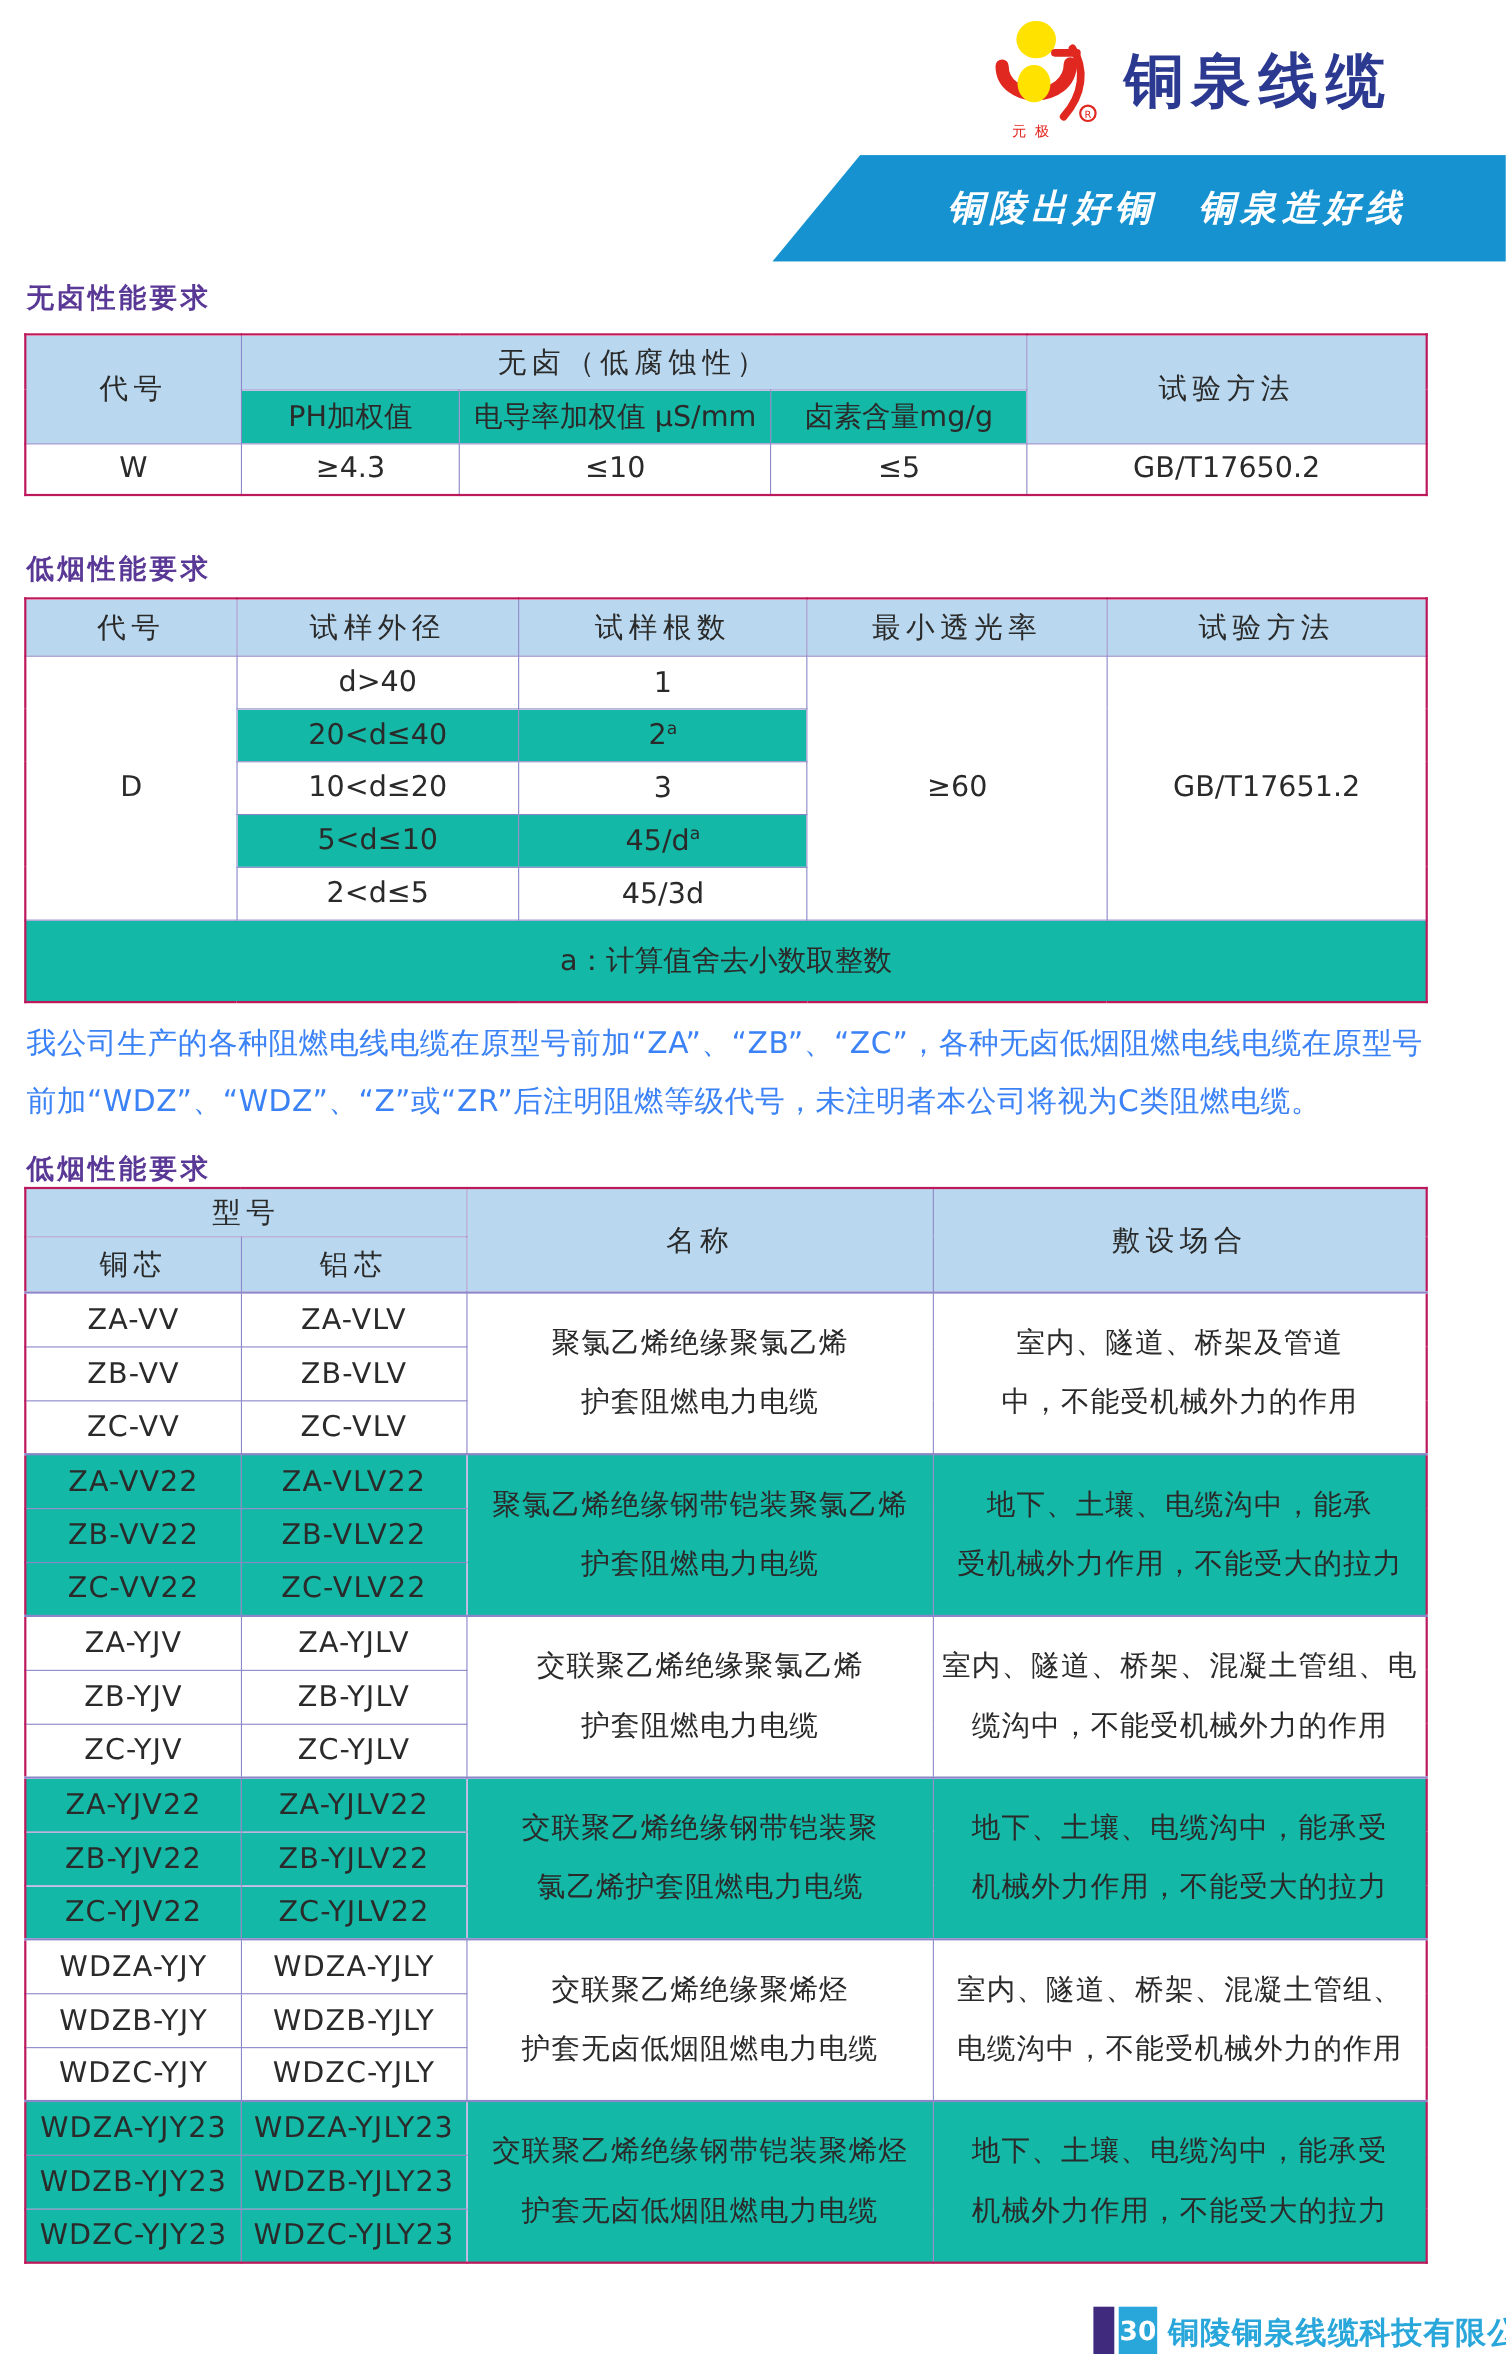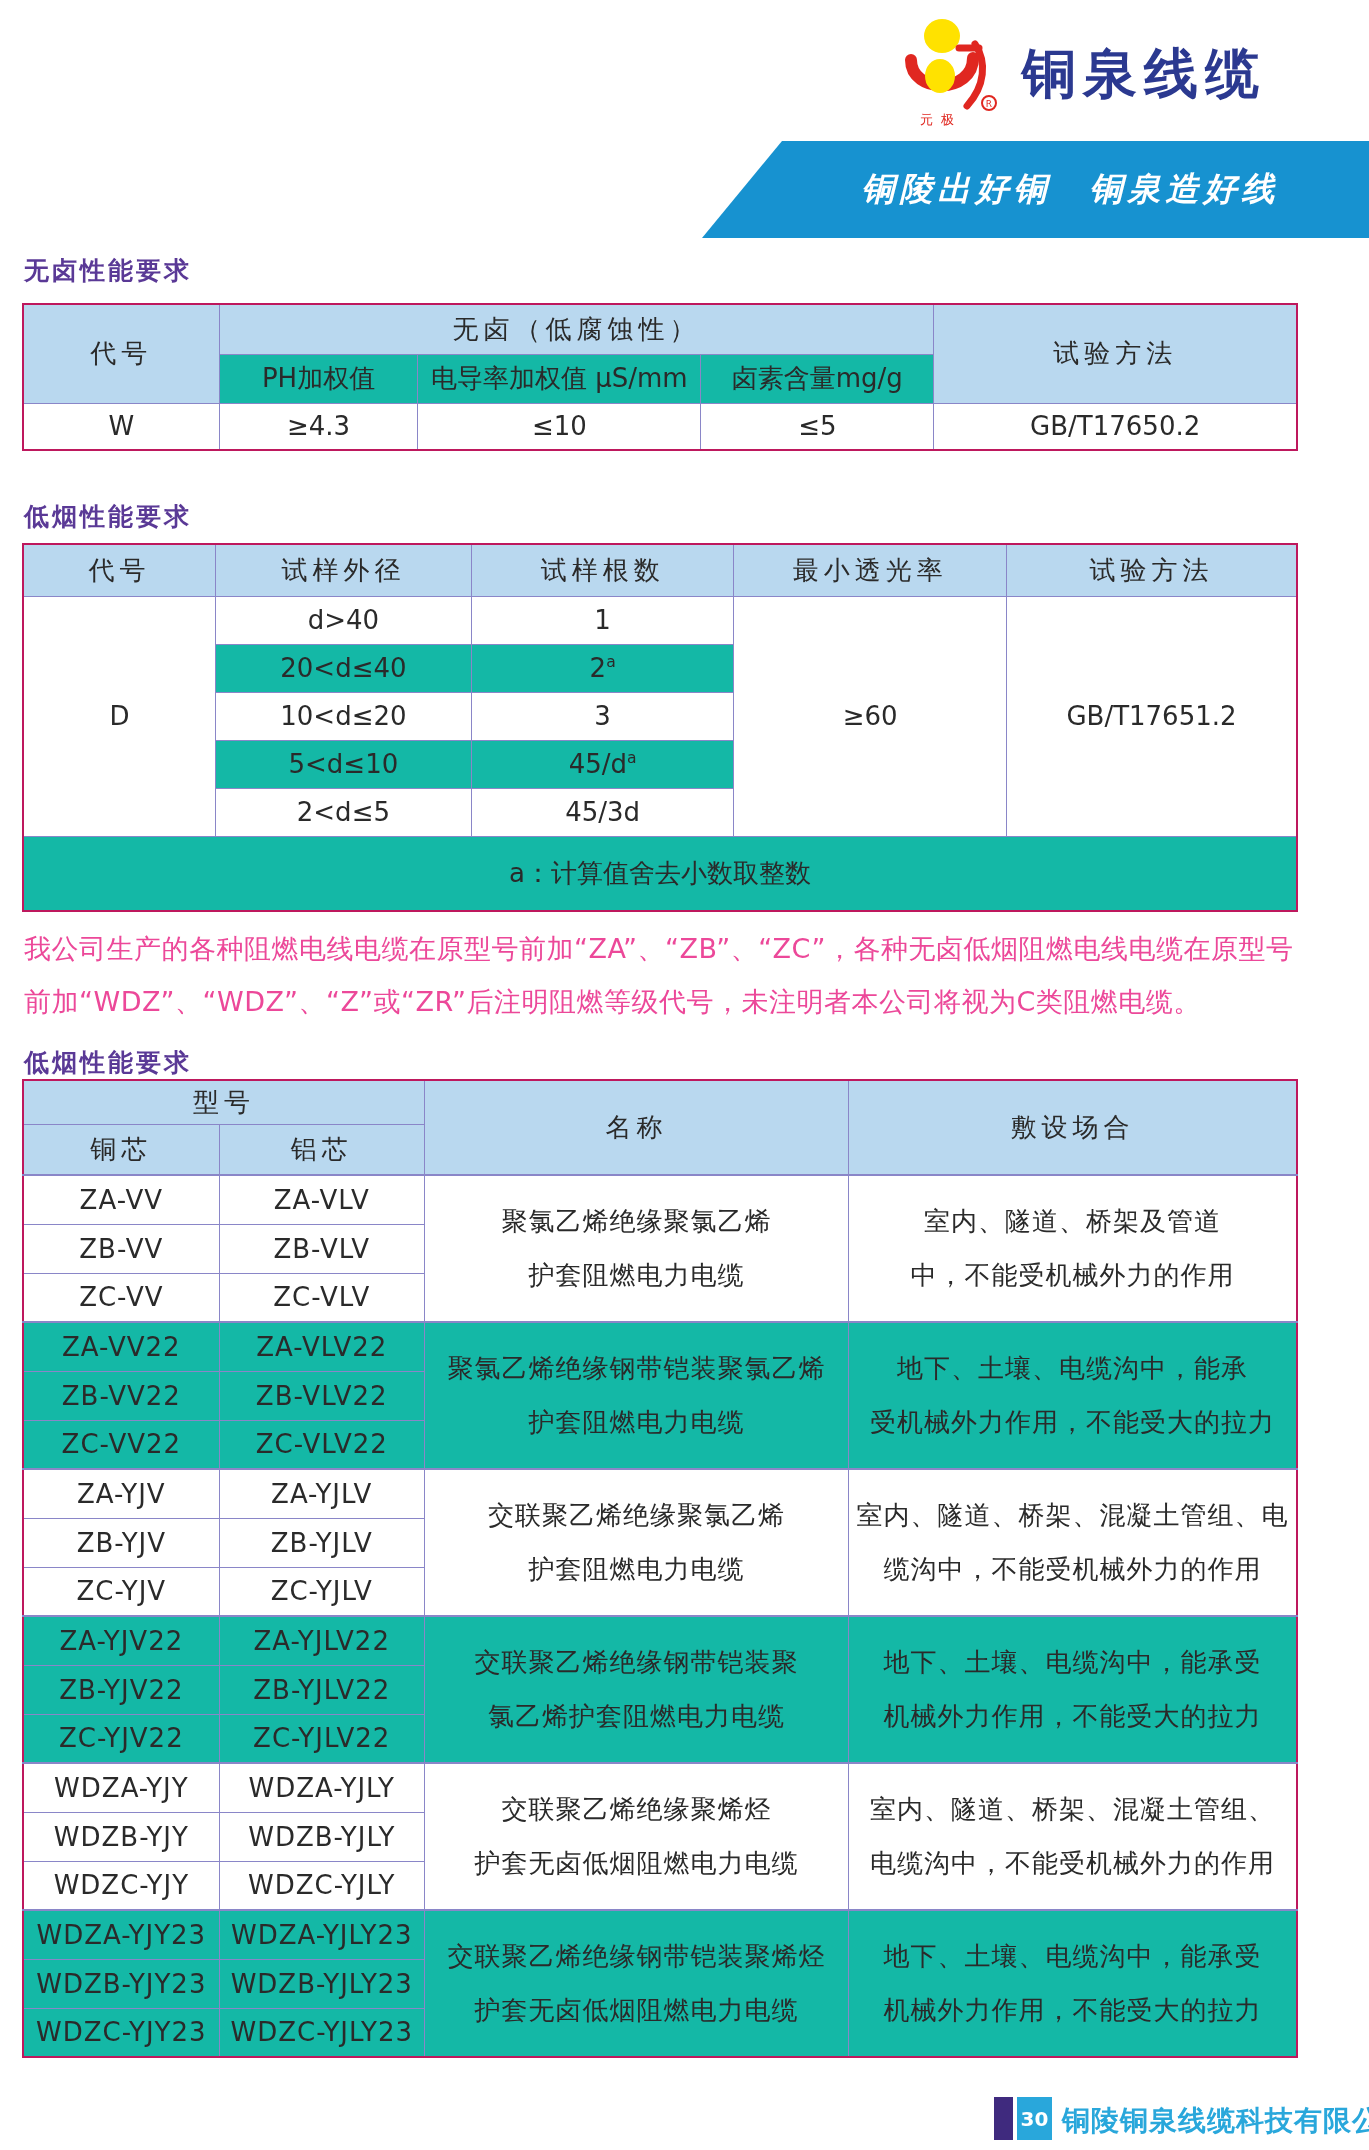--- a/index.html
+++ b/index.html
@@ -30,26 +30,26 @@
   .yellow{background:#14b8a6;margin-top:20px;}
   .hdr{letter-spacing:5px;}
   .two{line-height:2.05;white-space:pre-line;letter-spacing:1px;}
   .code{letter-spacing:1px;}
   sup{font-size:60%;vertical-align:super;}
   #t1{top:303px;} #t2{top:543px;} #t3{top:1079px;}
   .gsep{border-top:2px solid #8a86c8;}
 
   
   .para{position:absolute;left:24px;top:922px;width:1340px;font-size:27px;line-height:53px;
-        color:#ec4899;white-space:pre-line;letter-spacing:0.5px;}
+        color:#3b82f6;white-space:pre-line;letter-spacing:0.5px;}
 
   
   .f-purple{position:absolute;left:994px;top:2097px;width:19px;height:43px;background:#3f2a7e;}
   .f-cyan{position:absolute;left:1017px;top:2097px;width:35px;height:43px;background:#29a7db;
-          color:#fff;font-size:20px;font-weight:bold;display:flex;align-items:center;justify-content:center;}
+          color:#fff;font-size:24px;font-weight:bold;display:flex;align-items:center;justify-content:center;}
   .f-company{position:absolute;left:1062px;top:2102px;font-size:28px;font-weight:bold;
              color:#29a7db;letter-spacing:1px;white-space:nowrap;}
 </style>
 </head>
 <body>
 
 <div id="page">
 
   <div class="logo">
     <svg width="112" height="114" viewBox="0 0 112 114">

